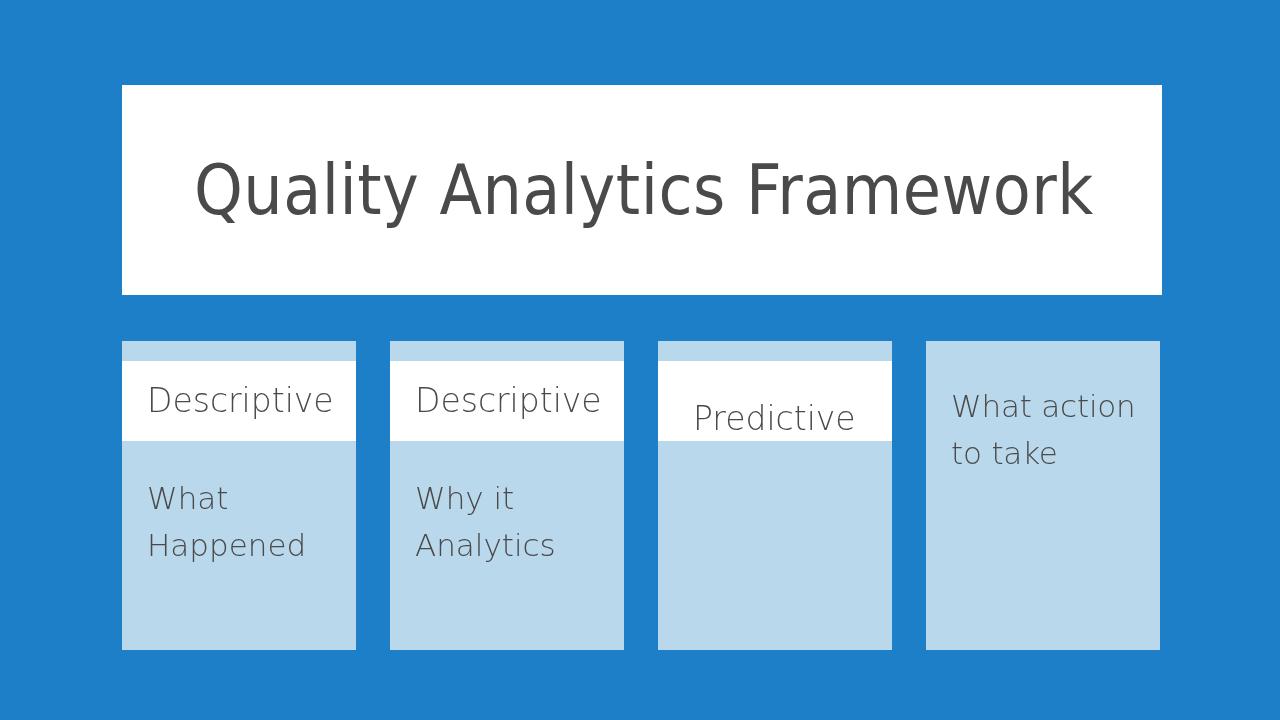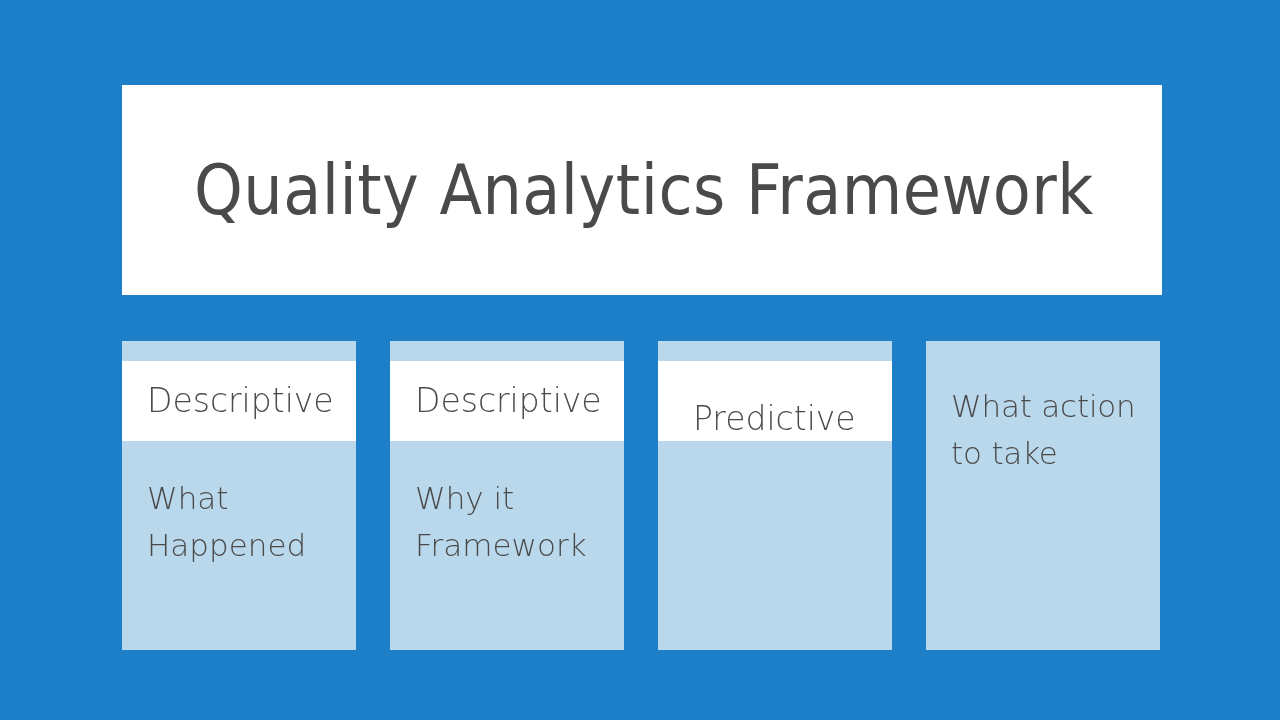--- a/index.html
+++ b/index.html
@@ -121,21 +121,21 @@
 Happened</span>
       </div>
     </div>
 
     <div class="card">
       <div class="card-header">
         <span class="card-header-text">Descriptive</span>
       </div>
       <div class="card-body">
         <span class="card-body-text">Why it
-Framework</span>
+Analytics</span>
       </div>
     </div>
 
     <div class="card indent-header lower-header">
       <div class="card-header">
         <span class="card-header-text">Predictive</span>
       </div>
     </div>
 
     <div class="card lower-body tight-body">

